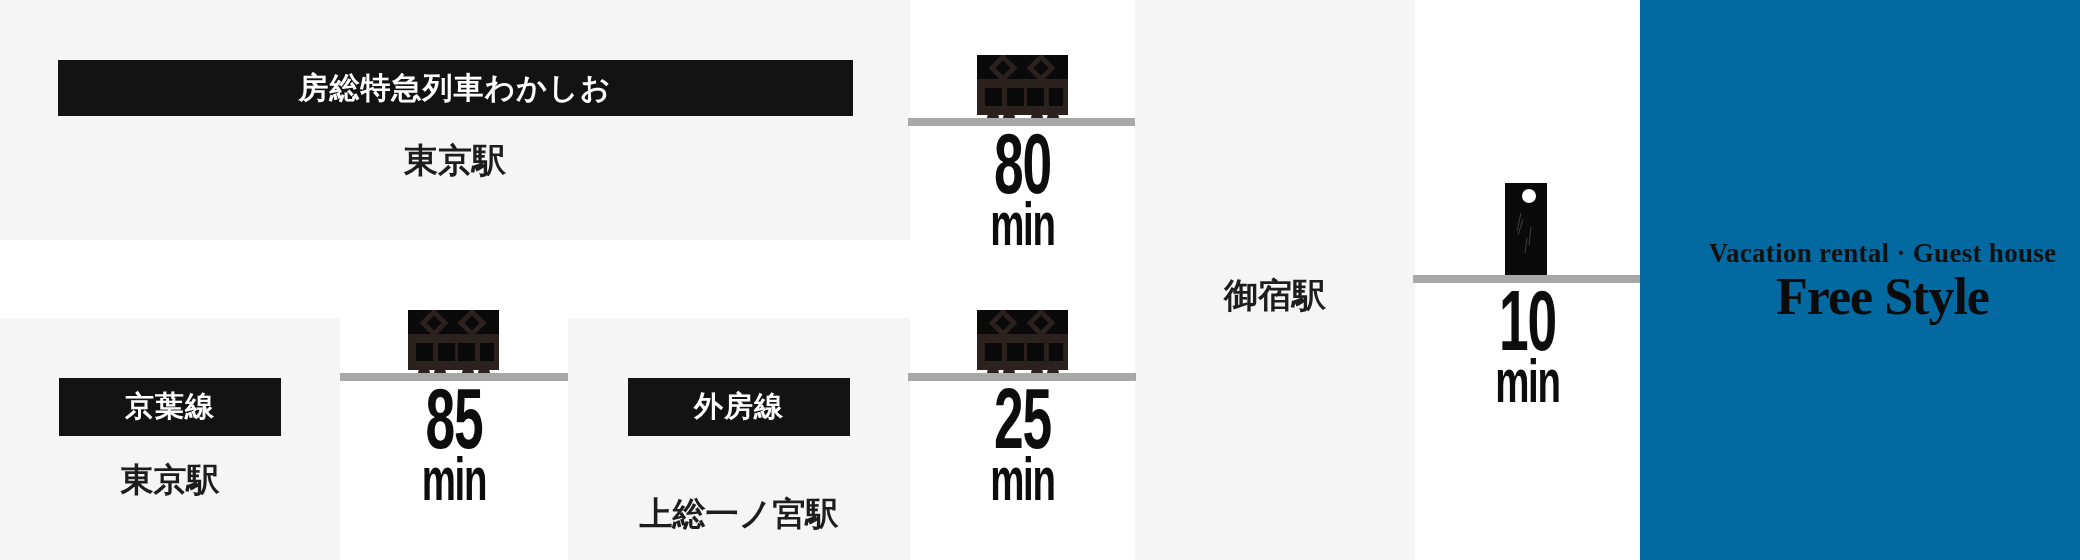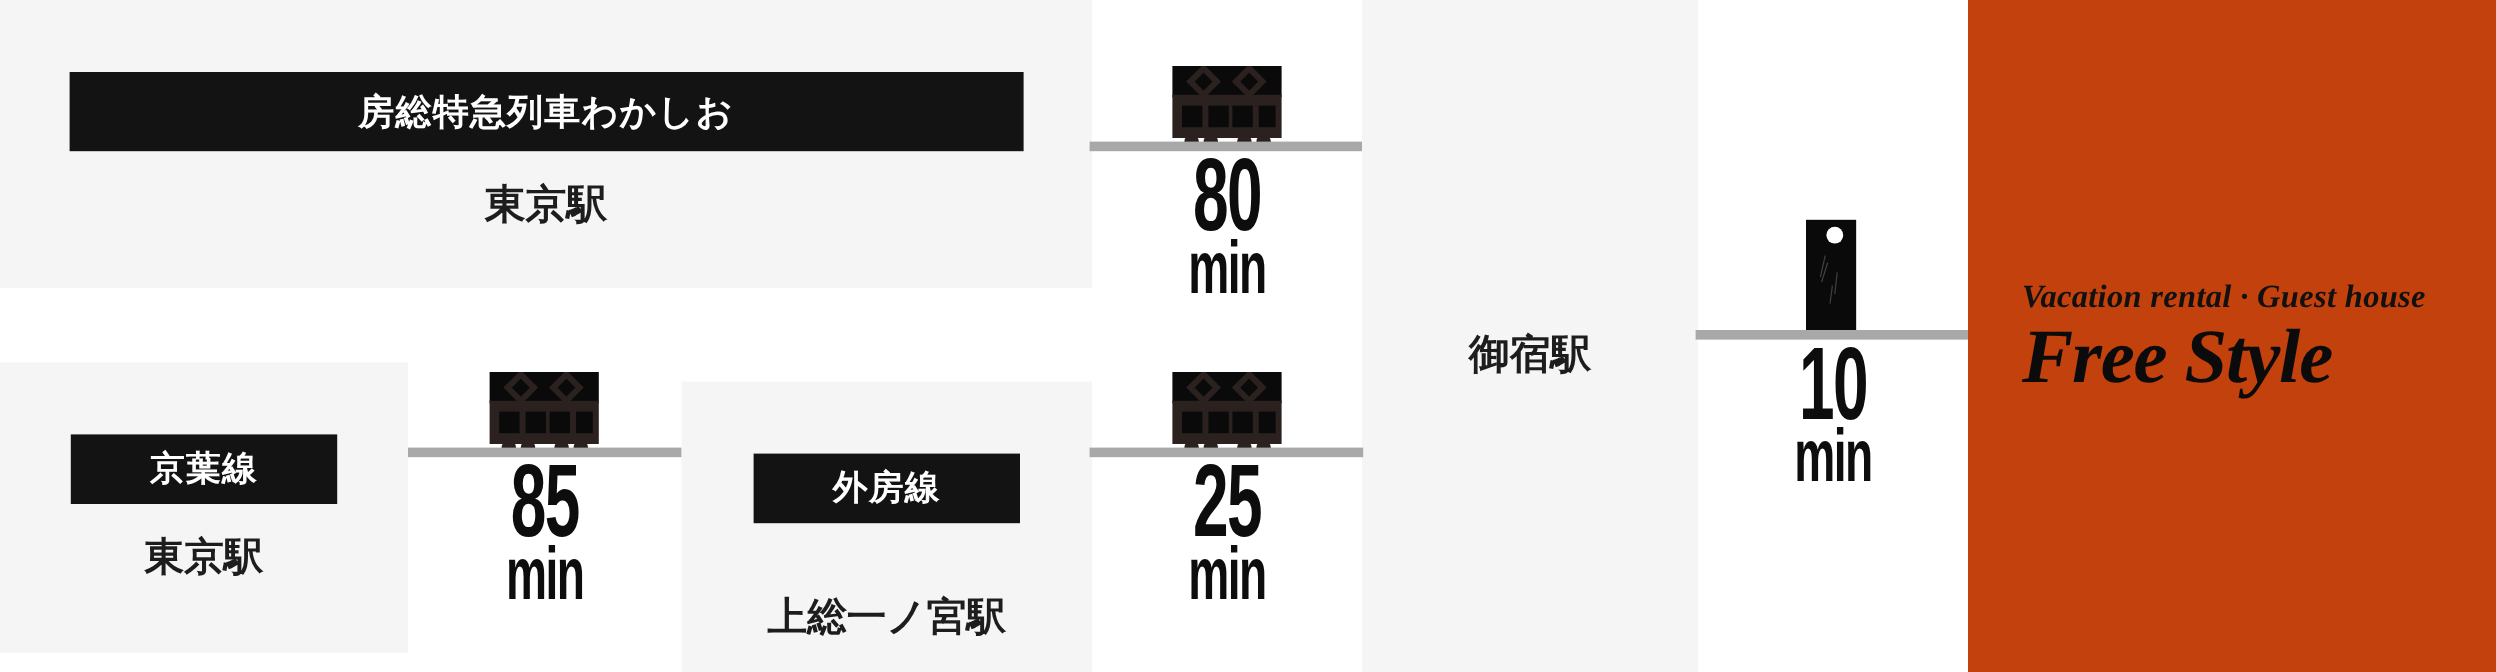--- a/index.html
+++ b/index.html
@@ -76,51 +76,50 @@
     letter-spacing:-2px;
   }
   .duration .num{ display:block; font-size:86px; }
   .duration .unit{ display:block; font-size:62px; }
 
   
   .icon-wrap{ position:absolute; }
 
   .logo-block{
     position:absolute;
-    background:#c2410c;
+    background:#0369a1;
     display:flex;
     flex-direction:column;
-    align-items:flex-start;
+    align-items:center;
     justify-content:center;
-    font-style:italic;
   }
   .logo-sub{
     font-family:"Liberation Serif", serif;
     font-weight:bold;
     font-size:27px;
     color:#111111;
     letter-spacing:0.3px;
     margin-bottom:2px;
   }
   .logo-main{
     font-family:"Liberation Serif", serif;
     font-weight:bold;
-    font-size:64px;
+    font-size:52px;
     color:#0b0b0b;
     line-height:1;
     letter-spacing:-1px;
   }
 </style>
 </head>
 <body>
 
 <div id="access-diagram">
 
   <div class="panel station-panel" style="left:0; top:0; width:910px; height:240px; padding-top:60px;">
-    <div class="line-badge" style="width:795px; height:66px; font-size:30px;">房総特急列車わかしお</div>
+    <div class="line-badge" style="width:795px; height:56px; font-size:30px;">房総特急列車わかしお</div>
     <div class="station-name" style="font-size:34px; margin-top:22px;">東京駅</div>
   </div>
 
   <div class="segment-col" style="left:910px; top:0; width:225px; height:560px;">
   </div>
 
   <div class="icon-wrap" style="left:975px; top:55px; width:95px; height:70px;">
     <svg viewBox="0 0 95 70" width="95" height="70" aria-hidden="true">
 
       <rect x="2" y="0" width="91" height="26" fill="#0a0a0a"></rect>
@@ -176,21 +175,21 @@
   <div class="duration" style="left:1415px; top:285px; width:225px;">
     <span class="num">10</span>
     <span class="unit">min</span>
   </div>
 
   <div class="logo-block" style="left:1640px; top:0; width:440px; height:560px; padding-left:45px;">
     <div class="logo-sub">Vacation rental · Guest house</div>
     <div class="logo-main">Free Style</div>
   </div>
 
-  <div class="panel station-panel" style="left:0; top:302px; width:340px; height:242px; padding-top:60px;">
+  <div class="panel station-panel" style="left:0; top:318px; width:340px; height:242px; padding-top:60px;">
     <div class="line-badge" style="width:222px; height:58px; font-size:29px;">京葉線</div>
     <div class="station-name" style="font-size:33px; margin-top:22px;">東京駅</div>
   </div>
 
   <div class="segment-col" style="left:340px; top:318px; width:228px; height:242px;">
   </div>
 
   <div class="icon-wrap" style="left:406px; top:310px; width:95px; height:70px;">
     <svg viewBox="0 0 95 70" width="95" height="70" aria-hidden="true">
       <rect x="2" y="0" width="91" height="26" fill="#0a0a0a"></rect>

